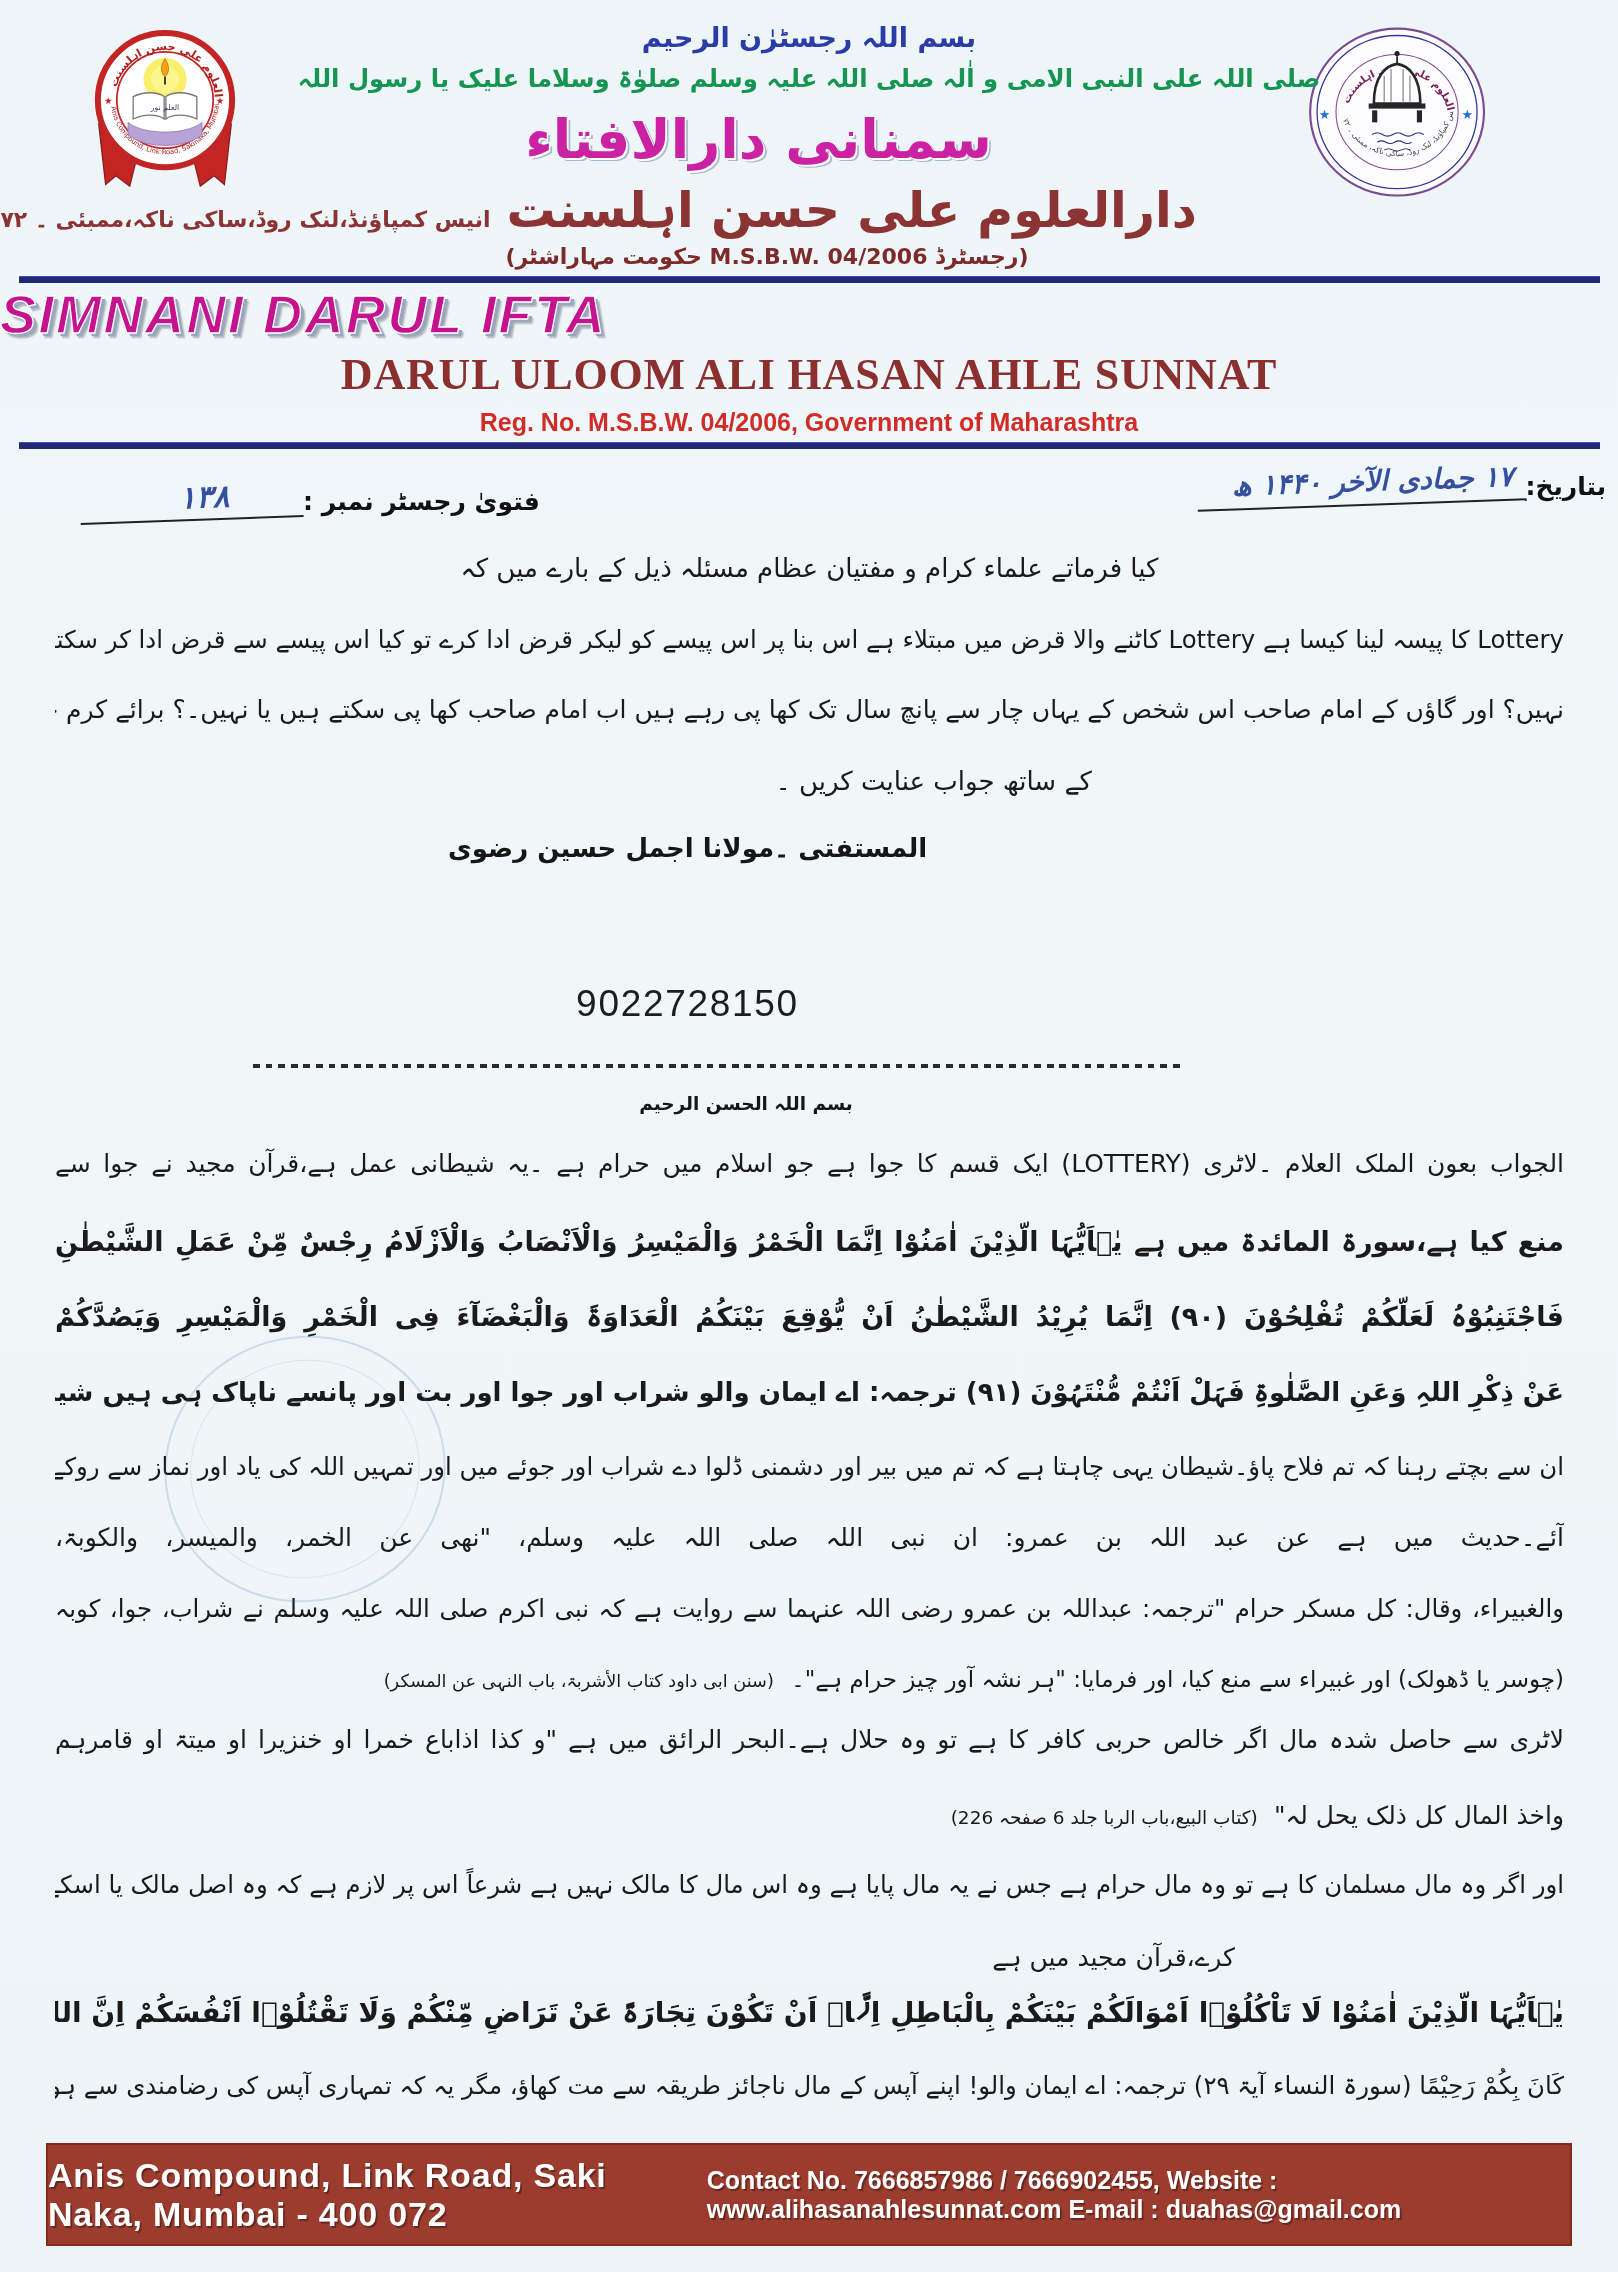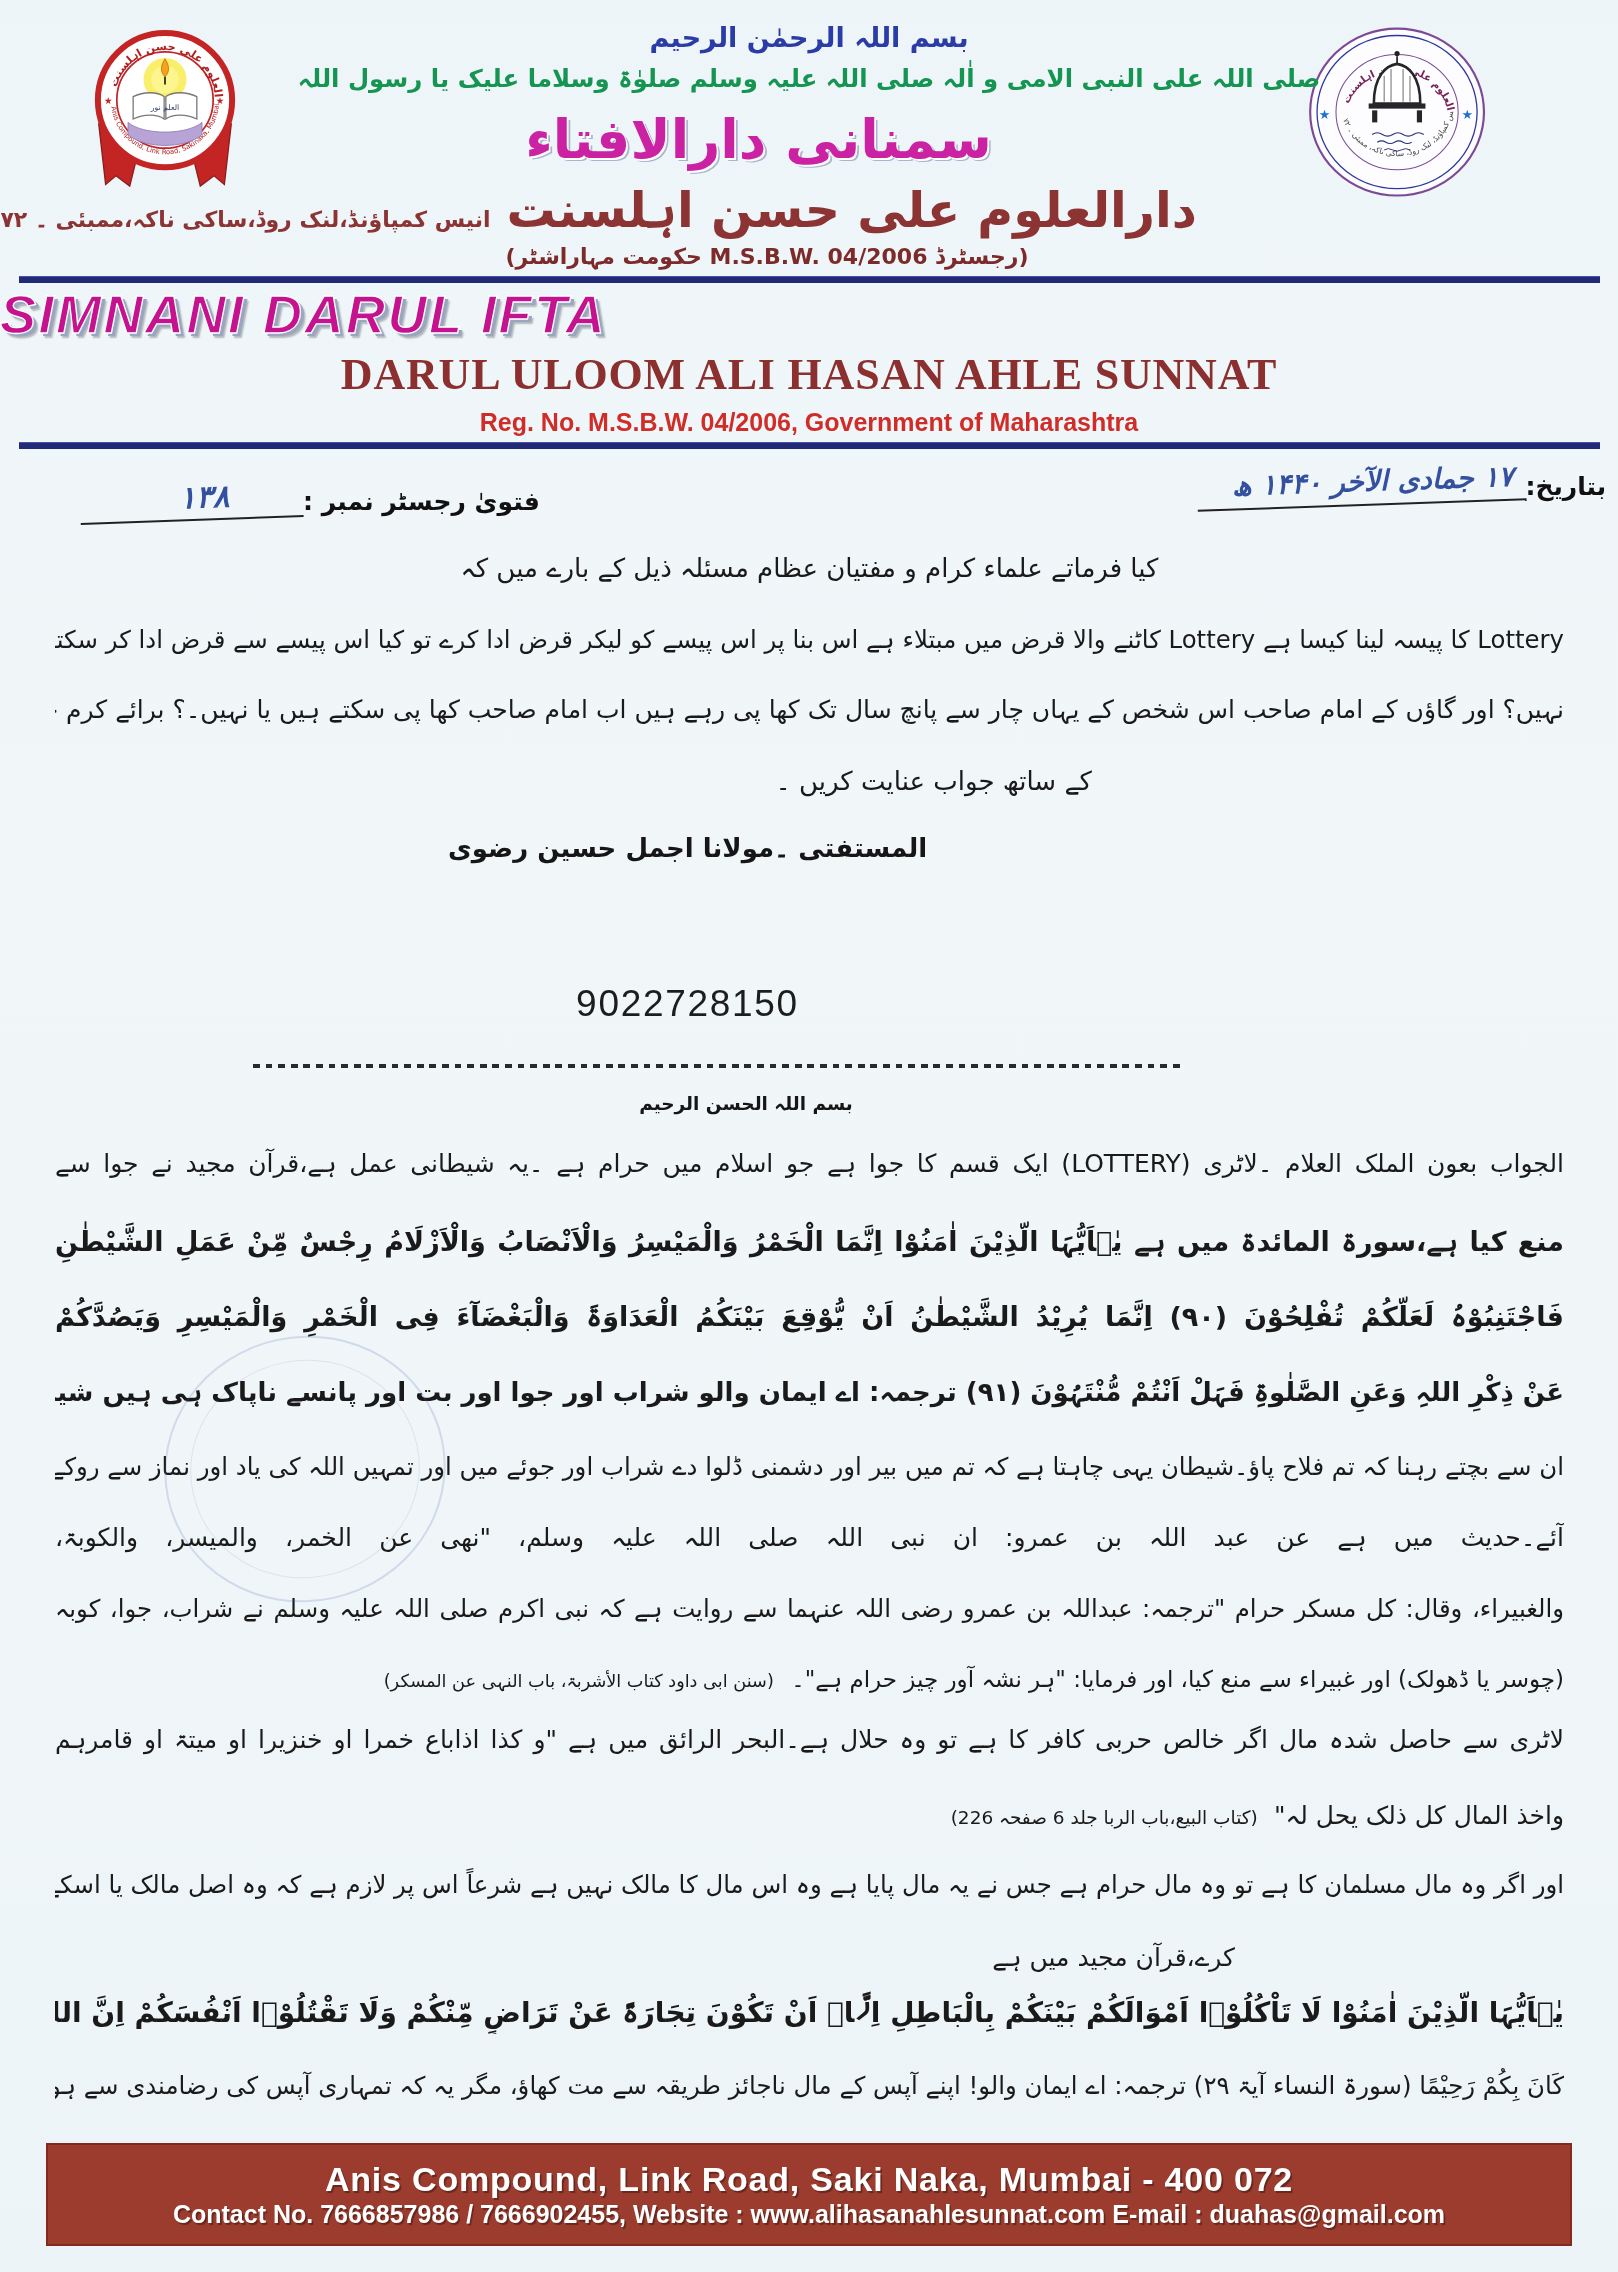--- a/index.html
+++ b/index.html
@@ -86,21 +86,21 @@
   .cite2{font-size:18.5px;font-weight:normal;margin-right:8.4px}
 
   
   .stamp{position:absolute;left:164px;top:1336px;width:282px;height:266px;border-radius:50%;
          border:2.5px solid rgba(80,110,185,.20);transform:rotate(-12deg)}
   .stamp-inner{position:absolute;left:23.6px;top:22px;right:23.6px;bottom:22px;border-radius:50%;
                border:1.7px solid rgba(80,110,185,.13)}
 
   
   .footer{position:absolute;left:46px;top:2143px;width:1526px;height:103px;background:#9c3c2e;
-          border:2.5px solid #84291e;display:flex;flex-direction:column;justify-content:center;
+          border:2.5px solid #84291e;display:flex;flex-direction:row;justify-content:center;
           align-items:center;gap:1.7px;font-family:"Liberation Sans",sans-serif;color:#ffffff}
   .f1{font-size:34px;font-weight:bold;text-shadow:1.7px 1.7px 0.8px rgba(0,0,0,.35);letter-spacing:0.8px}
   .f2{font-size:25px;font-weight:bold;text-shadow:1.7px 1.7px 0.8px rgba(0,0,0,.35)}
 
   svg text{font-family:"DejaVu Sans",sans-serif}
 </style>
 </head>
 <body>
 
 <div class="page">
@@ -156,21 +156,21 @@
     <line x1="114" y1="52" x2="114" y2="90" stroke="#555" stroke-width="1"></line>
     <line x1="122" y1="60" x2="122" y2="90" stroke="#555" stroke-width="1"></line>
     <rect x="74" y="92" width="66" height="6" fill="#26262a"></rect>
     <rect x="78" y="100" width="6" height="14" fill="#26262a"></rect>
     <rect x="130" y="100" width="6" height="14" fill="#26262a"></rect>
     <path d="M78,128 q6,-4 12,0 t12,0 t12,0 t12,0 t12,0" fill="none" stroke="#28307c" stroke-width="1.3"></path>
     <path d="M84,137 q5,-3 10,0 t10,0 t10,0 t10,0" fill="none" stroke="#28307c" stroke-width="1.2"></path>
     <path d="M92,146 q5,-3 10,0 t10,0 t10,0" fill="none" stroke="#28307c" stroke-width="1.1"></path>
   </svg>
 
-  <div class="bismillah">بسم اللہ الرحمٰن الرحیم</div>
+  <div class="bismillah">بسم اللہ رجسٹرٰن الرحیم</div>
   <div class="durood">صلی اللہ علی النبی الامی و اٰلہ صلی اللہ علیہ وسلم صلوٰۃ وسلاما علیک یا رسول اللہ</div>
   <div class="urdu-title">سمنانی دارالافتاء</div>
   <div class="urdu-org">
     <span class="org-big">دارالعلوم علی حسن اہلسنت</span>
     <span class="org-small">انیس کمپاؤنڈ،لنک روڈ،ساکی ناکہ،ممبئی ۔ ۴۰۰۰۷۲</span>
   </div>
   <div class="reg-urdu">(رجسٹرڈ M.S.B.W. 04/2006 حکومت مہاراشٹر)</div>
 
   <div class="rule rule1"></div>
   <div class="en-title">SIMNANI DARUL IFTA</div>

